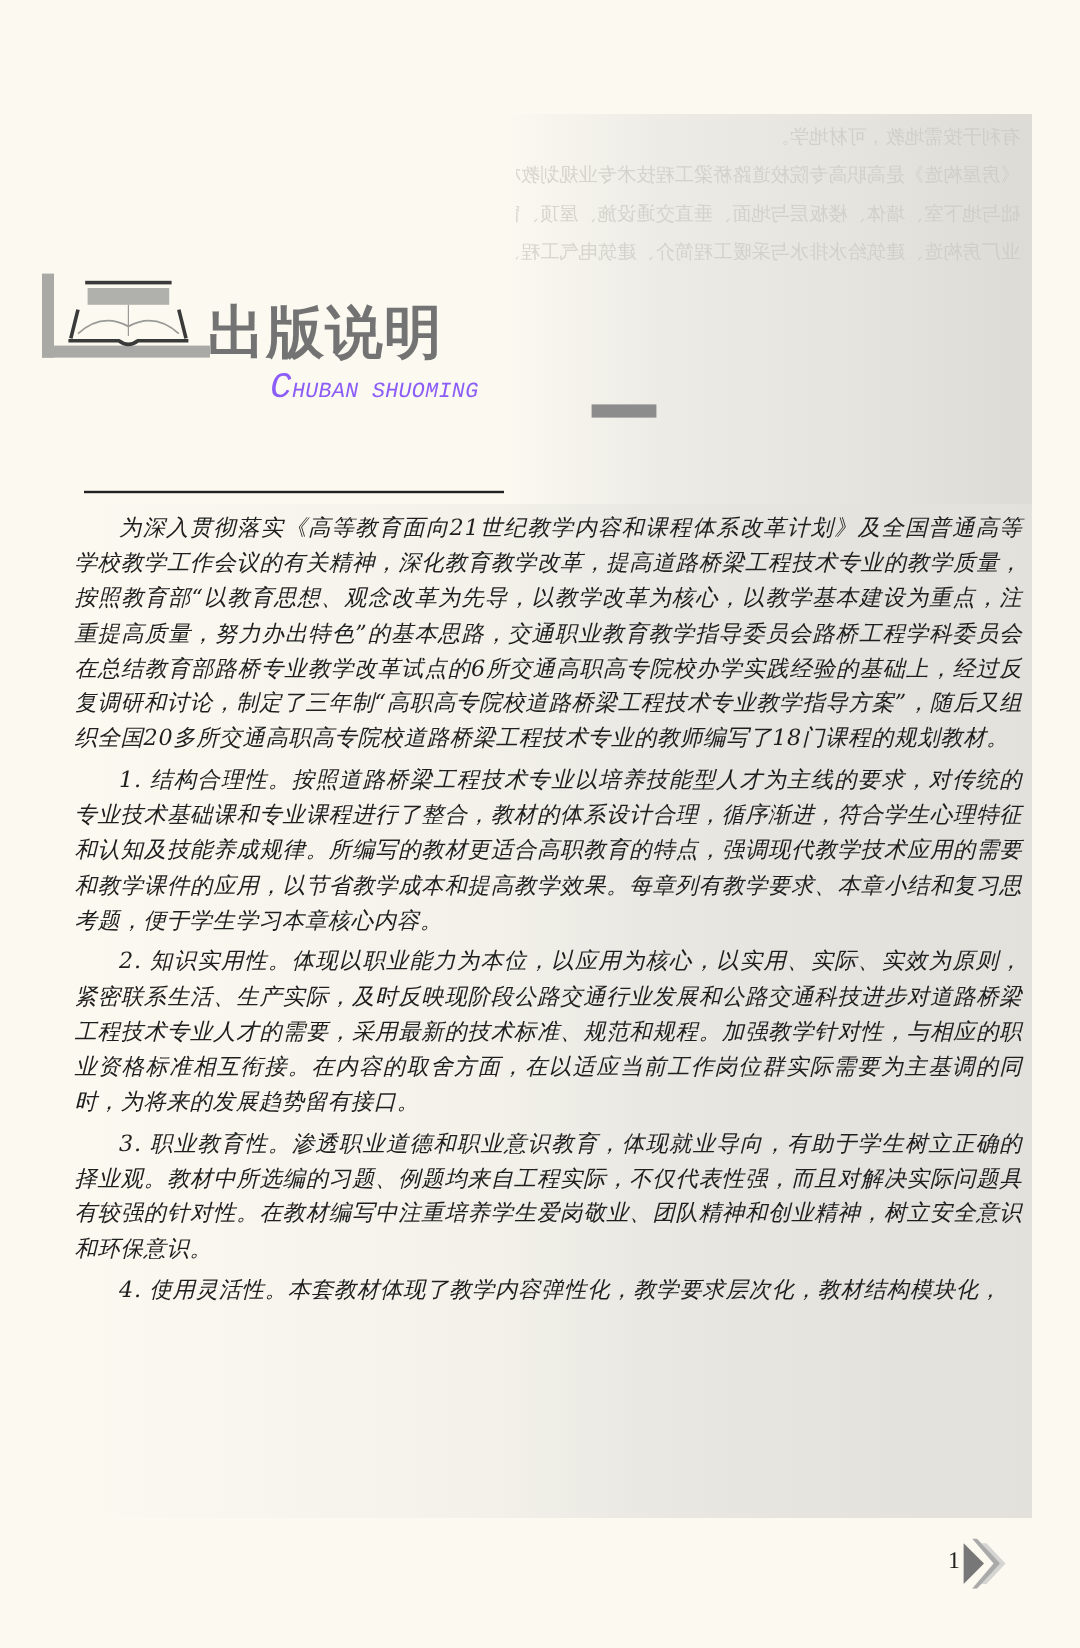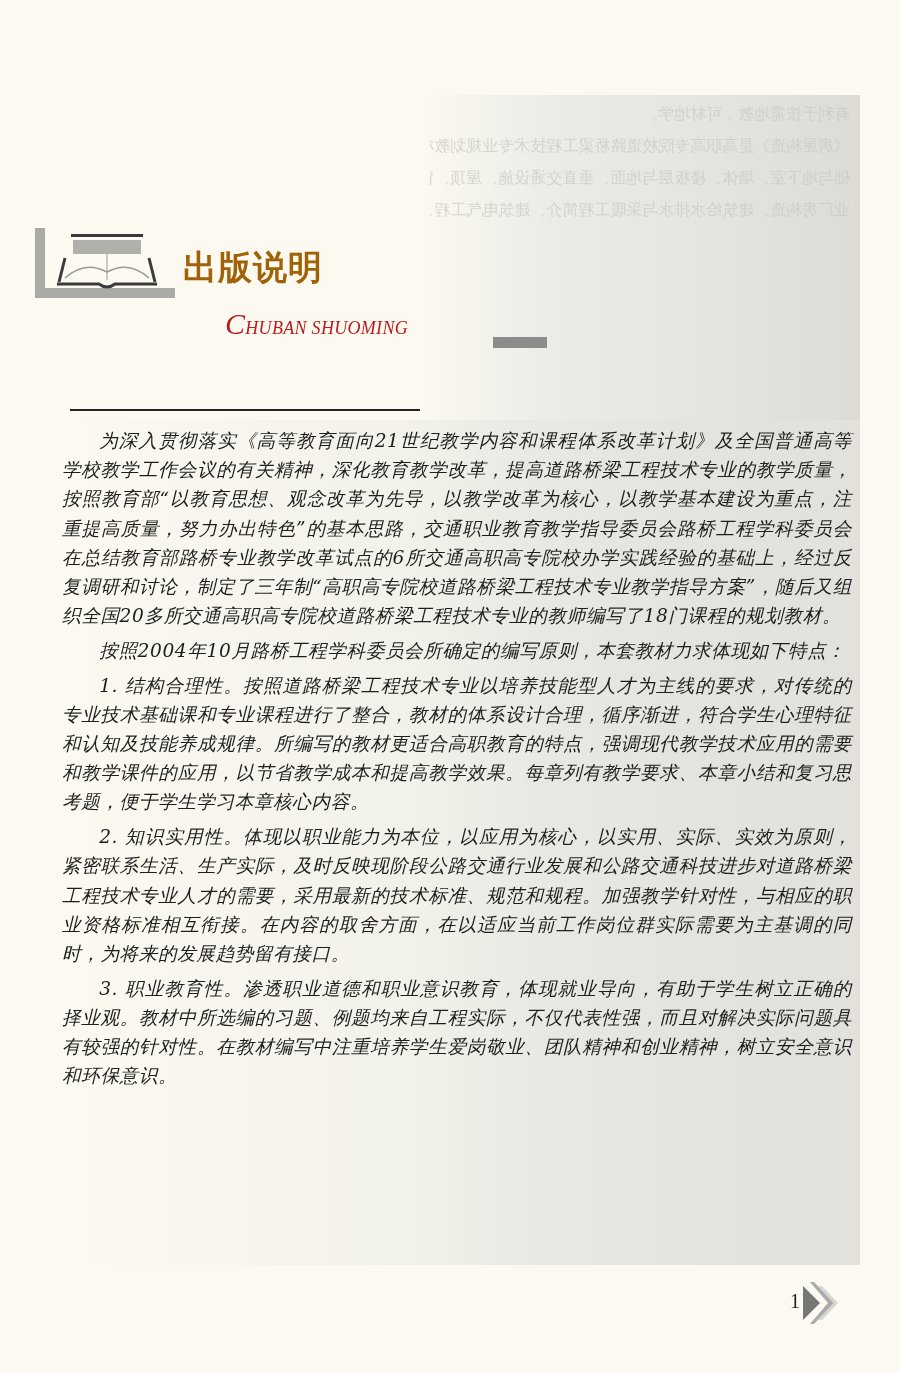--- a/index.html
+++ b/index.html
@@ -52,36 +52,36 @@
     }
     .logo {
       position: absolute;
       left: 0;
       top: 5px;
       width: 140px;
       height: 80px;
     }
     .title-cn {
       position: absolute;
-      left: 148px;
+      left: 138px;
       top: 30px;
-      font-size: 34px;
+      font-size: 48px;
       font-weight: bold;
       letter-spacing: 1px;
-      color: #a16207;
+      color: #737373;
       font-family: "DejaVu Sans", sans-serif;
     }
     .title-en {
       position: absolute;
       left: 190px;
       top: 92px;
-      font-family: Liberation Serif, serif;
+      font-family: Liberation Mono, monospace;
       font-style: italic;
       font-size: 18px;
-      color: #b91c1c;
+      color: #8b5cf6;
       letter-spacing: 0.3px;
     }
     .title-en .cap {
       font-size: 30px;
     }
     .title-en-bar {
       position: absolute;
       left: 458px;
       top: 122px;
       width: 54px;
@@ -156,24 +156,24 @@
   <div class="title-cn">出版说明</div>
   <div class="title-en">
     <span class="cap">C</span><span>HUBAN SHUOMING</span>
   </div>
   <div class="title-en-bar"></div>
   <div class="header-rule"></div>
 </div>
 
 <div class="content">
   <p>为深入贯彻落实《高等教育面向21世纪教学内容和课程体系改革计划》及全国普通高等学校教学工作会议的有关精神，深化教育教学改革，提高道路桥梁工程技术专业的教学质量，按照教育部“以教育思想、观念改革为先导，以教学改革为核心，以教学基本建设为重点，注重提高质量，努力办出特色”的基本思路，交通职业教育教学指导委员会路桥工程学科委员会在总结教育部路桥专业教学改革试点的6所交通高职高专院校办学实践经验的基础上，经过反复调研和讨论，制定了三年制“高职高专院校道路桥梁工程技术专业教学指导方案”，随后又组织全国20多所交通高职高专院校道路桥梁工程技术专业的教师编写了18门课程的规划教材。</p>
-  <p>按照2004年10月路桥工程学科委员会所确定的编写原则，本套教材力求体现如下特点：</p>
   <p>1. 结构合理性。按照道路桥梁工程技术专业以培养技能型人才为主线的要求，对传统的专业技术基础课和专业课程进行了整合，教材的体系设计合理，循序渐进，符合学生心理特征和认知及技能养成规律。所编写的教材更适合高职教育的特点，强调现代教学技术应用的需要和教学课件的应用，以节省教学成本和提高教学效果。每章列有教学要求、本章小结和复习思考题，便于学生学习本章核心内容。</p>
   <p>2. 知识实用性。体现以职业能力为本位，以应用为核心，以实用、实际、实效为原则，紧密联系生活、生产实际，及时反映现阶段公路交通行业发展和公路交通科技进步对道路桥梁工程技术专业人才的需要，采用最新的技术标准、规范和规程。加强教学针对性，与相应的职业资格标准相互衔接。在内容的取舍方面，在以适应当前工作岗位群实际需要为主基调的同时，为将来的发展趋势留有接口。</p>
   <p>3. 职业教育性。渗透职业道德和职业意识教育，体现就业导向，有助于学生树立正确的择业观。教材中所选编的习题、例题均来自工程实际，不仅代表性强，而且对解决实际问题具有较强的针对性。在教材编写中注重培养学生爱岗敬业、团队精神和创业精神，树立安全意识和环保意识。</p>
+  <p>4. 使用灵活性。本套教材体现了教学内容弹性化，教学要求层次化，教材结构模块化，</p>
 </div>
 
 <div class="page-number">1</div>
 <svg class="page-arrow" viewBox="0 0 40 42">
   <polygon points="3,4 3,38 20,21" fill="#777"></polygon>
   <polygon points="10,0 14,0 34,21 14,42 10,42 28,21" fill="#aaa"></polygon>
   <polygon points="18,4 22,4 38,21 22,38 18,38 33,21" fill="#ccc" opacity="0.8"></polygon>
 </svg>
 
 </body></html>

